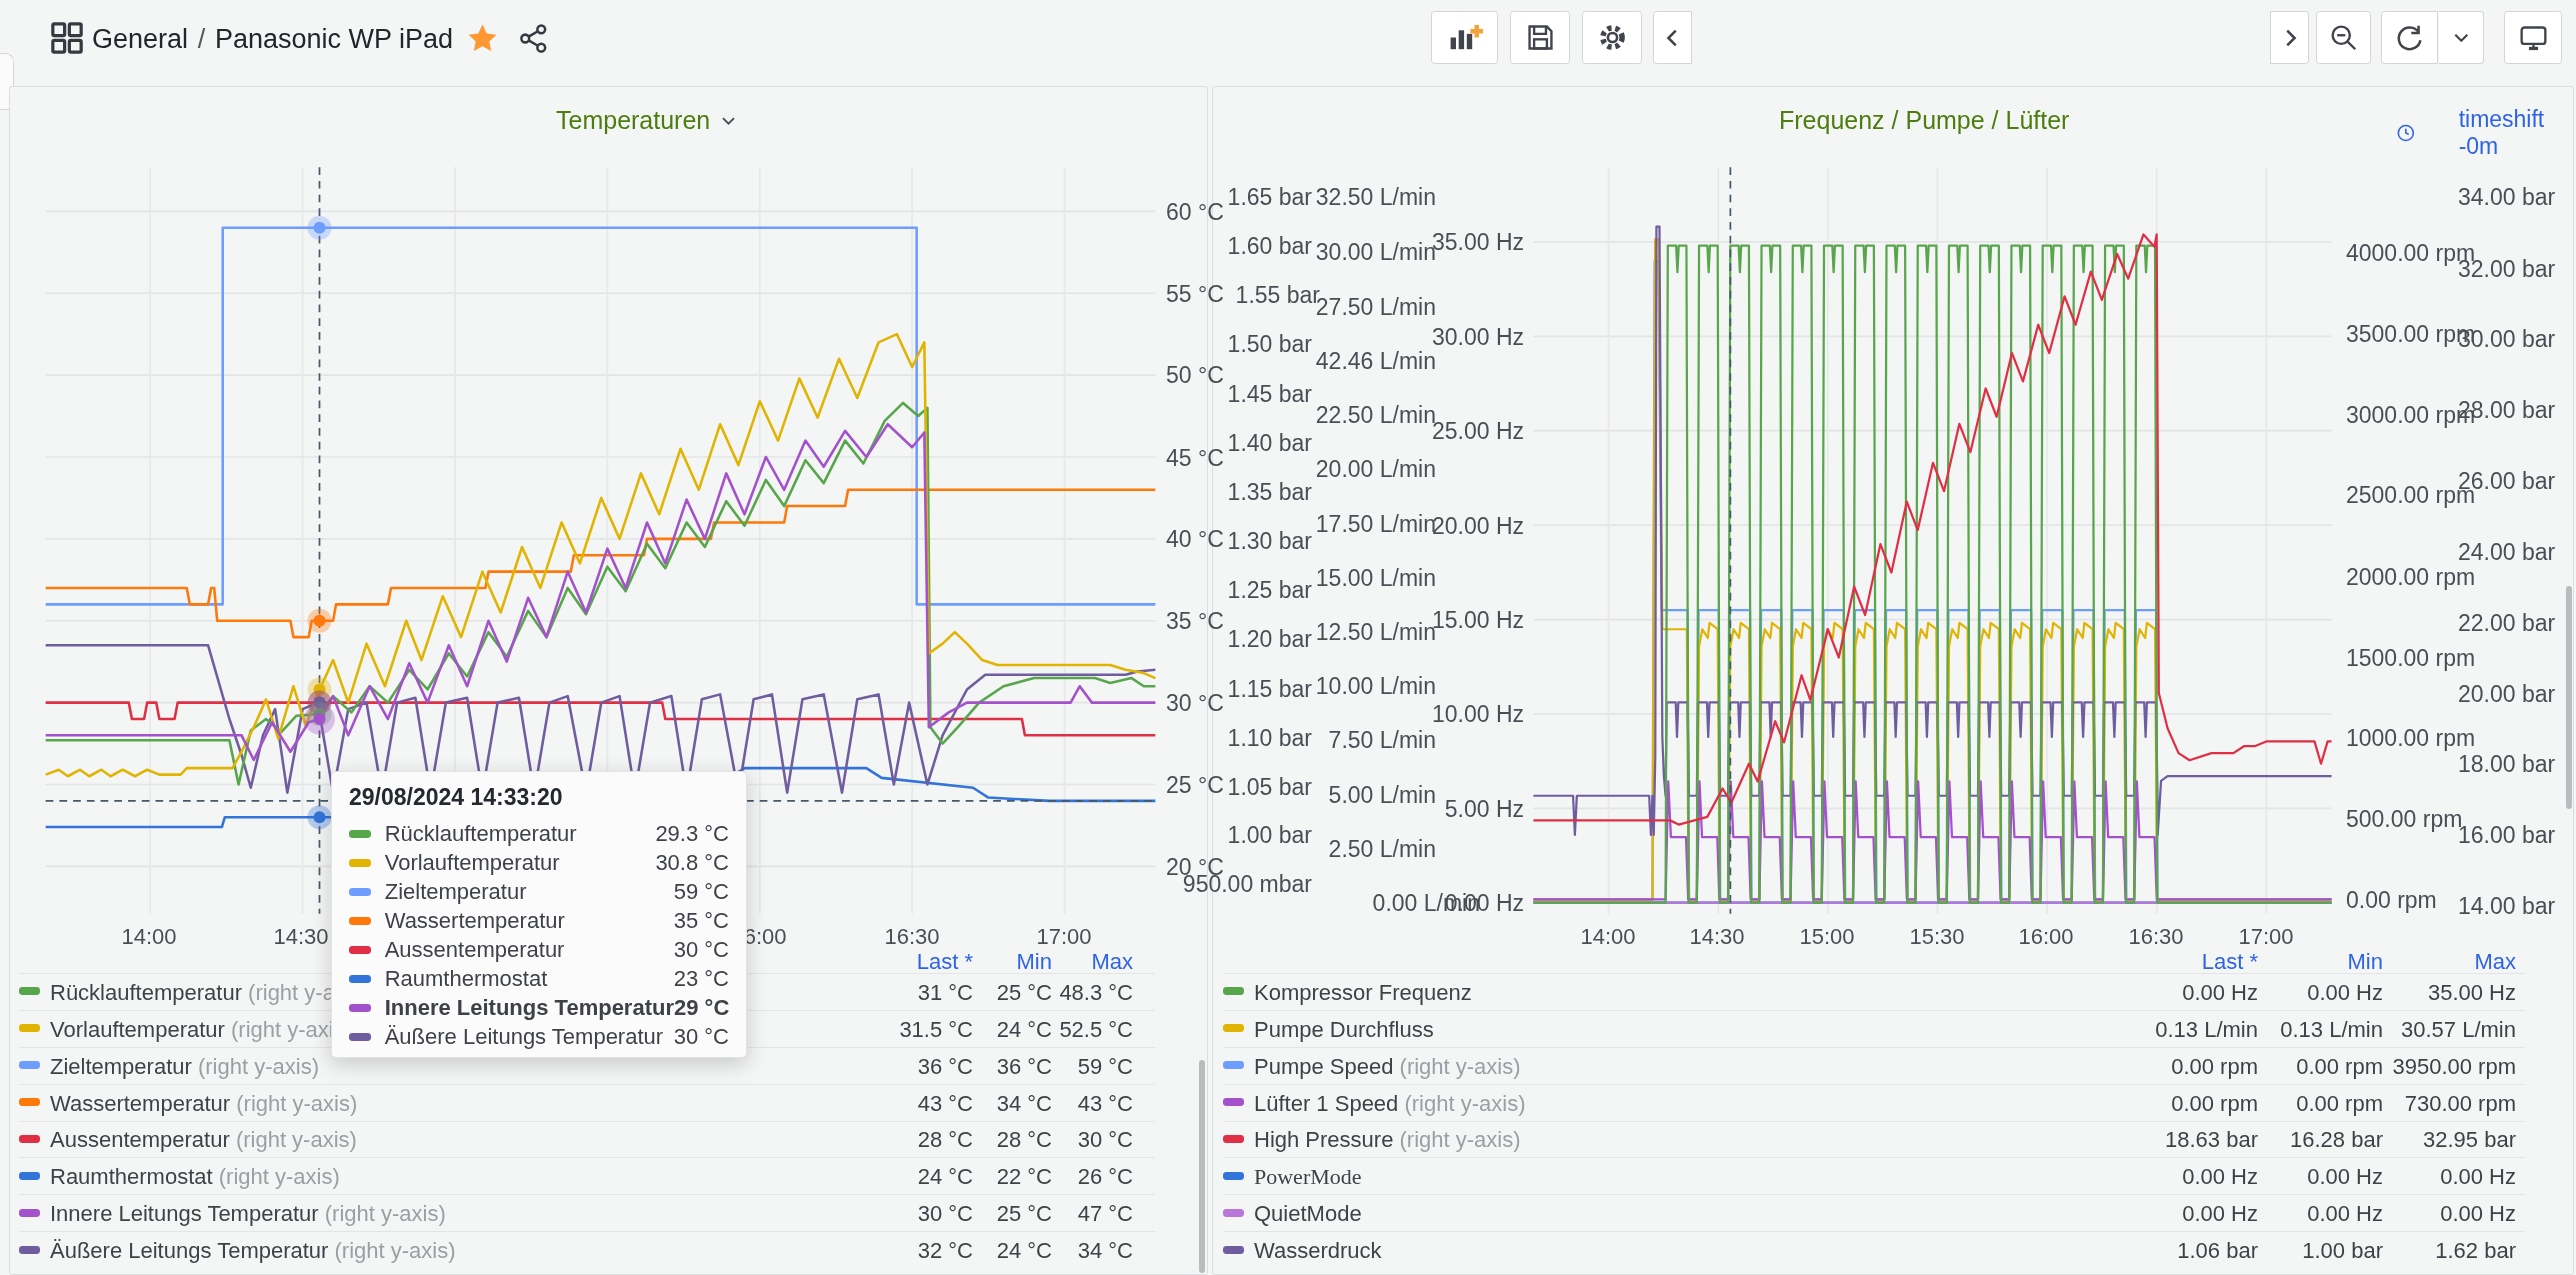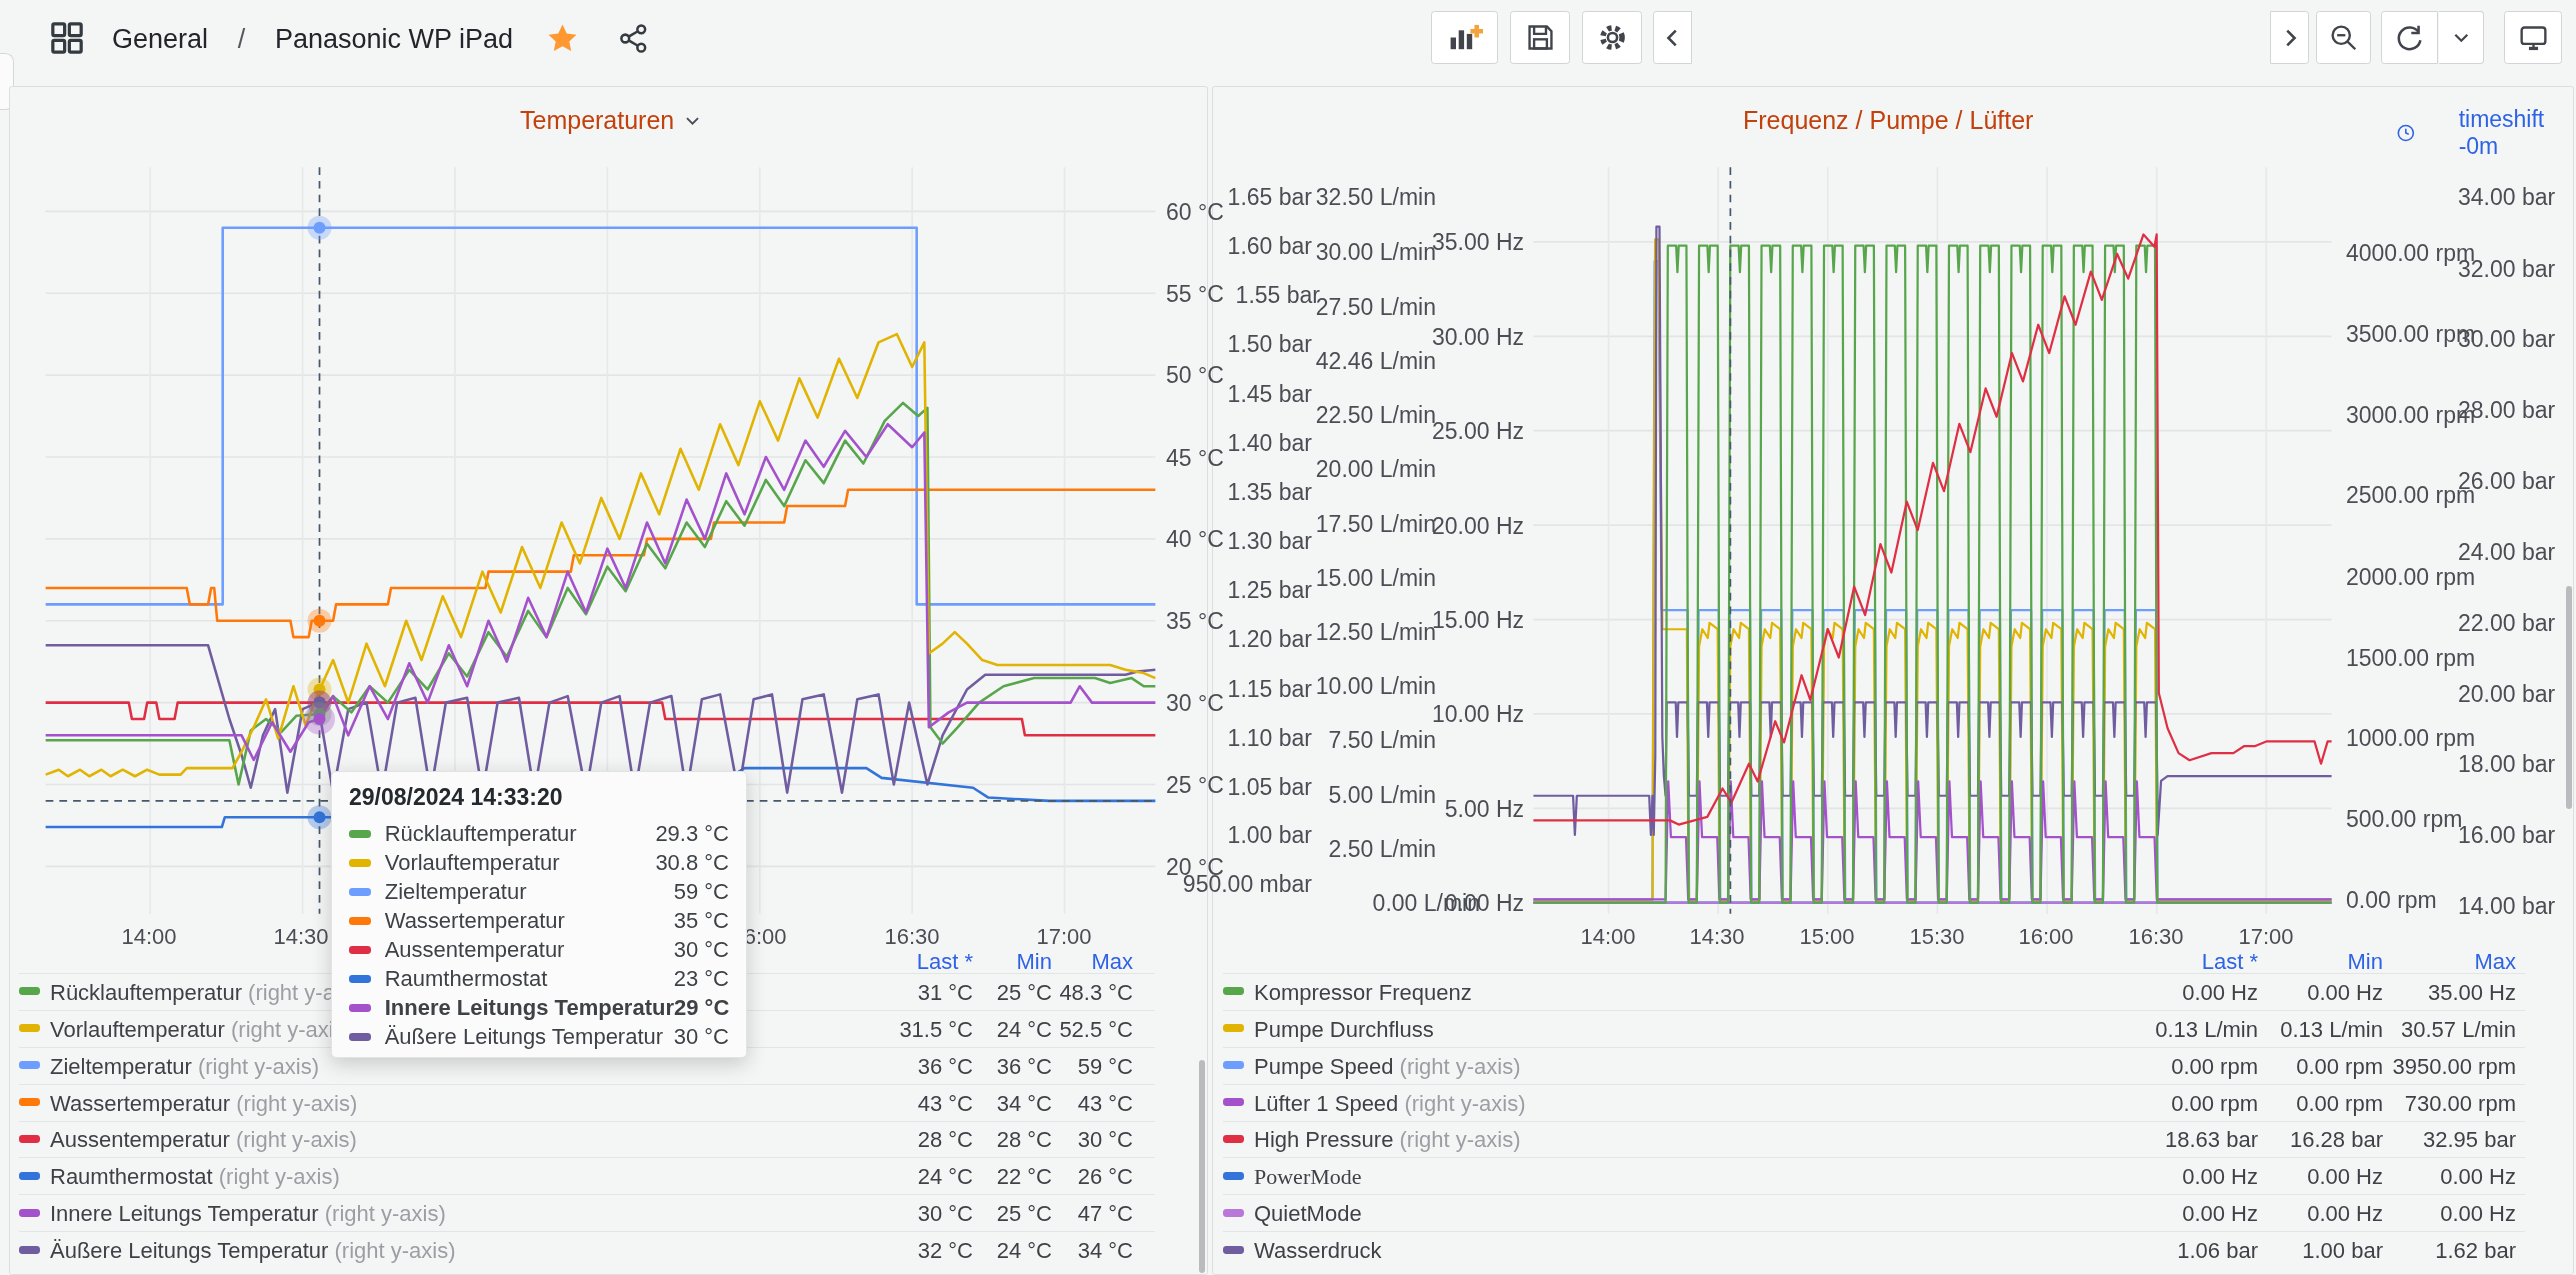--- a/index.html
+++ b/index.html
@@ -1,31 +1,31 @@
 <!DOCTYPE html>
 <html style="font-size:13.7px"><head>
 <meta charset="utf-8">
 <style>
   html,body{margin:0;padding:0;}
   #app{position:relative;width:2576px;height:1275px;background:#F4F5F5;overflow:hidden;
        font-family:"Liberation Sans",sans-serif;color:#24292E;}
   .abs{position:absolute;}
   
-  .crumb-row{position:absolute;left:50px;top:19px;height:41px;display:flex;align-items:center;gap:28px;}
+  .crumb-row{position:absolute;left:50px;top:19px;height:41px;display:flex;align-items:center;gap:8px;}
   .crumb-text{font-size:27px;font-weight:500;color:#22262B;white-space:nowrap;}
   .crumb-sep{font-size:27px;color:#55595F;margin:0 1.7px;}
   .btn{position:absolute;top:11px;height:53px;background:#FFFFFF;border:0.9px solid #D2D4D6;border-radius:3.4px;
        display:flex;align-items:center;justify-content:center;box-sizing:border-box;cursor:pointer;}
   .btn svg{display:block;}
   .time-text{font-size:24px;font-weight:500;color:#24292E;white-space:nowrap;margin:0 12px 0 10.3px;}
   
   .panel{position:absolute;top:86px;height:1189px;background:#F4F5F5;border:0.9px solid #DCDDDF;
          border-radius:2.6px;box-sizing:border-box;}
   .panel-title{position:absolute;top:101px;height:38px;display:flex;align-items:center;gap:8.6px;
-               font-size:25px;font-weight:500;color:#c2410c;cursor:pointer;}
+               font-size:25px;font-weight:500;color:#4d7c0f;cursor:pointer;margin-left:36px;}
   .timeshift{position:absolute;top:106px;display:flex;align-items:center;gap:6.9px;font-size:23px;
              color:#2E63E5;cursor:pointer;}
   
   .tick{position:absolute;font-size:23px;color:#4A4E54;white-space:nowrap;}
   .xtick{position:absolute;font-size:22px;color:#4A4E54;white-space:nowrap;transform:translate(-50%,0);}
   
   .lg-head{position:absolute;font-size:22px;font-weight:500;color:#2E63E5;width:146px;text-align:right;cursor:pointer;}
   .lg-div{position:absolute;height:0.9px;background:#E3E4E6;}
   .lg-swatch{position:absolute;width:20.6px;height:7.7px;border-radius:3.4px;}
   .lg-name{position:absolute;font-size:22px;color:#3E4247;white-space:nowrap;cursor:pointer;}

